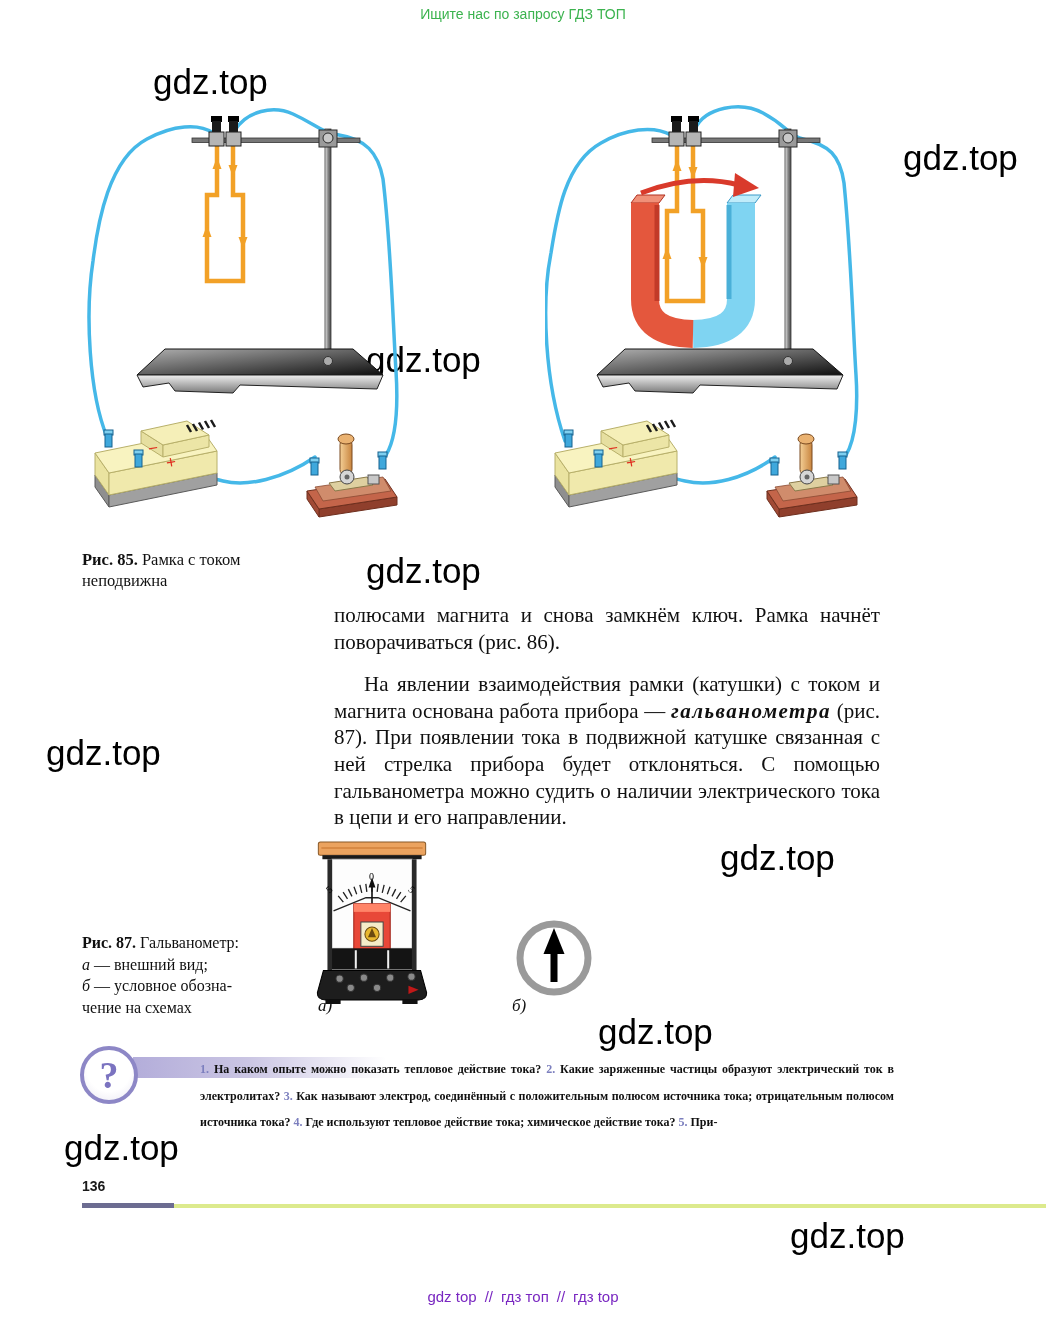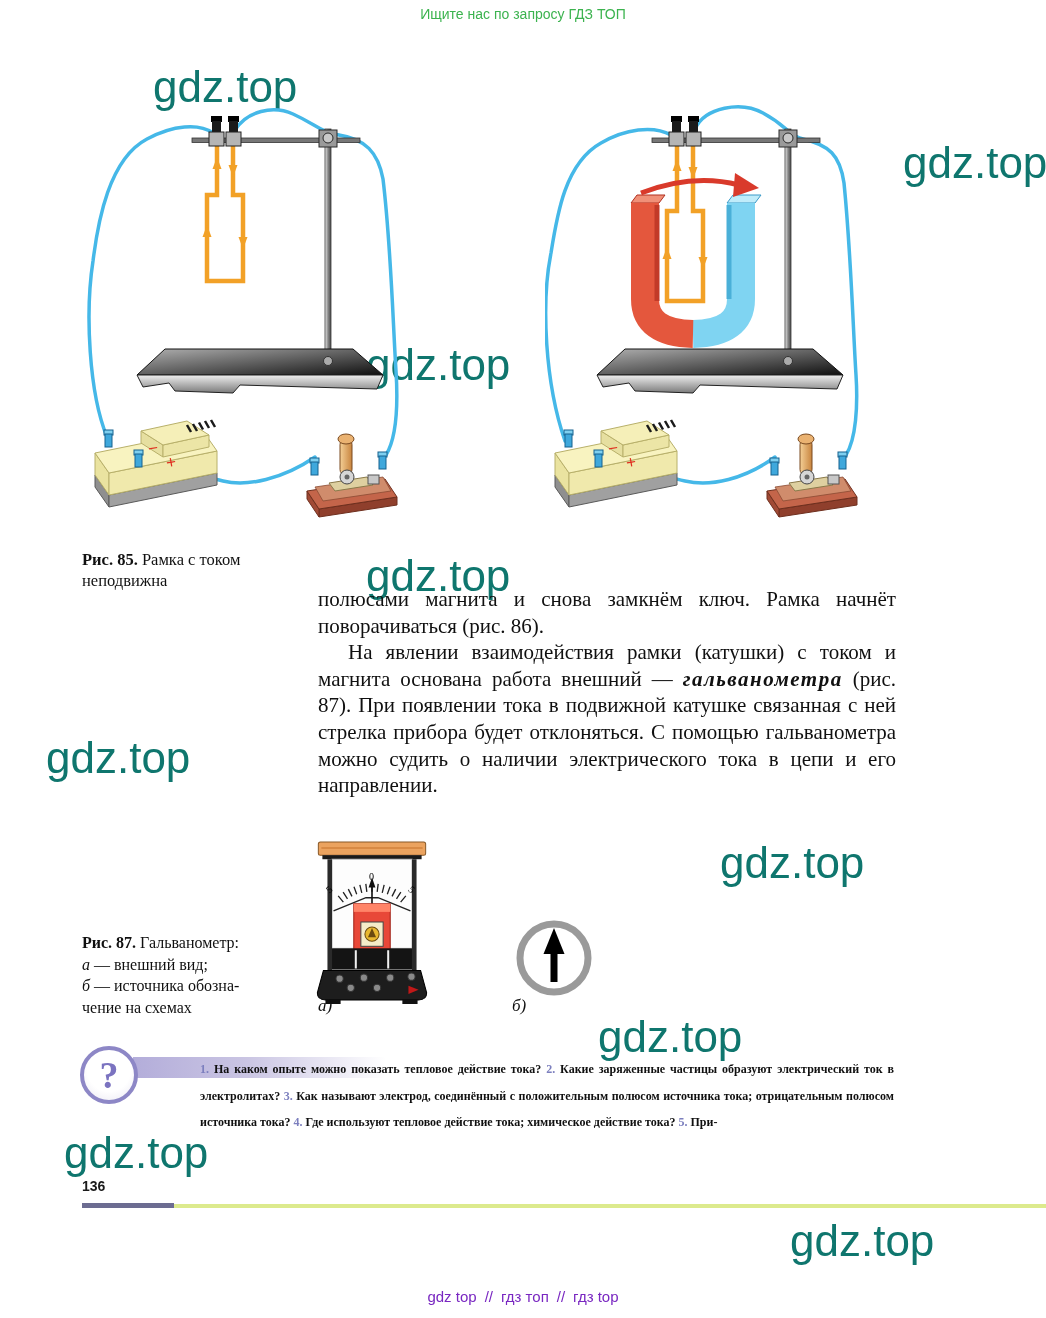--- a/index.html
+++ b/index.html
@@ -1,27 +1,27 @@
 <!DOCTYPE html>
 <html><head>
 <meta charset="utf-8">
 <style>
   html,body{margin:0;padding:0;background:#ffffff;}
   .page{position:relative;width:1046px;height:1318px;background:#fff;overflow:hidden;
         font-family:"Liberation Serif","DejaVu Serif",serif;color:#101010;}
   .promo{position:absolute;top:6px;left:0;width:100%;text-align:center;
          font-family:"Liberation Sans","DejaVu Sans",sans-serif;font-size:14px;color:#3cb34f;}
   .wm{position:absolute;font-family:"Liberation Sans","DejaVu Sans",sans-serif;
-      font-size:44px;color:#0f766e;white-space:nowrap;}
+      font-size:35px;color:#000000;white-space:nowrap;}
   .fig{position:absolute;}
   .cap{position:absolute;font-size:16.5px;line-height:20.5px;color:#111;}
   .cap b, .cap87 b{font-weight:bold;}
   .bodytext{position:absolute;left:318px;top:586px;width:578px;font-size:21px;
             line-height:26.6px;text-align:justify;}
-  .bodytext p{margin:0;}
+  .bodytext p{margin:16px;}
   .p2{text-indent:30px;}
   .term{font-weight:bold;font-style:italic;letter-spacing:1.5px;}
   .cap87{position:absolute;left:82px;top:932px;width:245px;font-size:16px;line-height:21.5px;font-family:Liberation Serif, serif;}
   .figlabel{position:absolute;font-size:17px;font-style:italic;}
   .qicon{position:absolute;left:80px;top:1046px;width:58px;height:58px;box-sizing:border-box;
          border:4px solid #8d87c6;border-radius:50%;
          background:radial-gradient(circle at 50% 40%,#ffffff 55%,#e9e7f2 100%);
          display:flex;align-items:center;justify-content:center;
          font-size:38px;font-weight:bold;color:#7b73c0;}
   .qband{position:absolute;left:133px;top:1057px;width:253px;height:21px;
@@ -220,21 +220,21 @@
       </g>
     </svg>
   </div>
 
   <div class="cap" style="left:82px;top:550px;width:215px;">
     <b>Рис. 85.</b><span> Рамка с током неподвижна</span>
   </div>
 
   <div class="bodytext">
     <p><span>полюсами магнита и снова замкнём ключ. Рамка начнёт поворачиваться (рис. 86).</span></p>
-    <p class="p2"><span>На явлении взаимодействия рамки (катушки) с током и магнита основана работа внешний — </span><span class="term">гальванометра</span><span> (рис. 87). При появлении тока в подвижной катушке связанная с ней стрелка прибора будет отклоняться. С помощью гальванометра можно судить о наличии электрического тока в цепи и его направлении.</span></p>
+    <p class="p2"><span>На явлении взаимодействия рамки (катушки) с током и магнита основана работа прибора — </span><span class="term">гальванометра</span><span> (рис. 87). При появлении тока в подвижной катушке связанная с ней стрелка прибора будет отклоняться. С помощью гальванометра можно судить о наличии электрического тока в цепи и его направлении.</span></p>
   </div>
 
   <div class="fig" style="left:314px;top:840px;width:116px;height:164px;">
     <svg viewBox="0 0 112 162" width="116" height="164">
       <rect x="3" y="2" width="106" height="13" rx="2" fill="#eba35f" stroke="#8a5a28"></rect>
       <path d="M6,8 H106" stroke="#d88a44" stroke-width="2"></path>
       <rect x="7" y="15" width="98" height="4" fill="#1a1a1a"></rect>
       <rect x="16.5" y="19" width="79" height="88" fill="#fdfdfd" stroke="#bbb"></rect>
       <rect x="12" y="19" width="4.5" height="110" fill="#2a2a2a"></rect>
       <rect x="95.5" y="19" width="4.5" height="110" fill="#2a2a2a"></rect>
@@ -274,21 +274,21 @@
       <polygon points="40,10 50.5,36 29.5,36" fill="#000"></polygon>
     </svg>
   </div>
 
   <div class="figlabel" style="left:318px;top:996px;">а)</div>
   <div class="figlabel" style="left:512px;top:996px;">б)</div>
 
   <div class="cap87">
     <div><b>Рис. 87.</b><span> Гальванометр:</span></div>
     <div><i>а</i><span> — внешний вид;</span></div>
-    <div><i>б</i><span> — источника обозна-</span></div>
+    <div><i>б</i><span> — условное обозна-</span></div>
     <div><span>чение на схемах</span></div>
   </div>
 
   <div class="qband"></div>
   <div class="qicon">?</div>
 
   <div class="questions">
     <span class="qnum">1.</span><span> На каком опыте можно показать тепловое действие тока? </span><span class="qnum">2.</span><span> Какие заряженные частицы образуют электрический ток в электролитах? </span><span class="qnum">3.</span><span> Как называют электрод, соединённый с положительным полюсом источника тока; отрицательным полюсом источника тока? </span><span class="qnum">4.</span><span> Где используют тепловое действие тока; химическое действие тока? </span><span class="qnum">5.</span><span> При-</span>
   </div>
 

